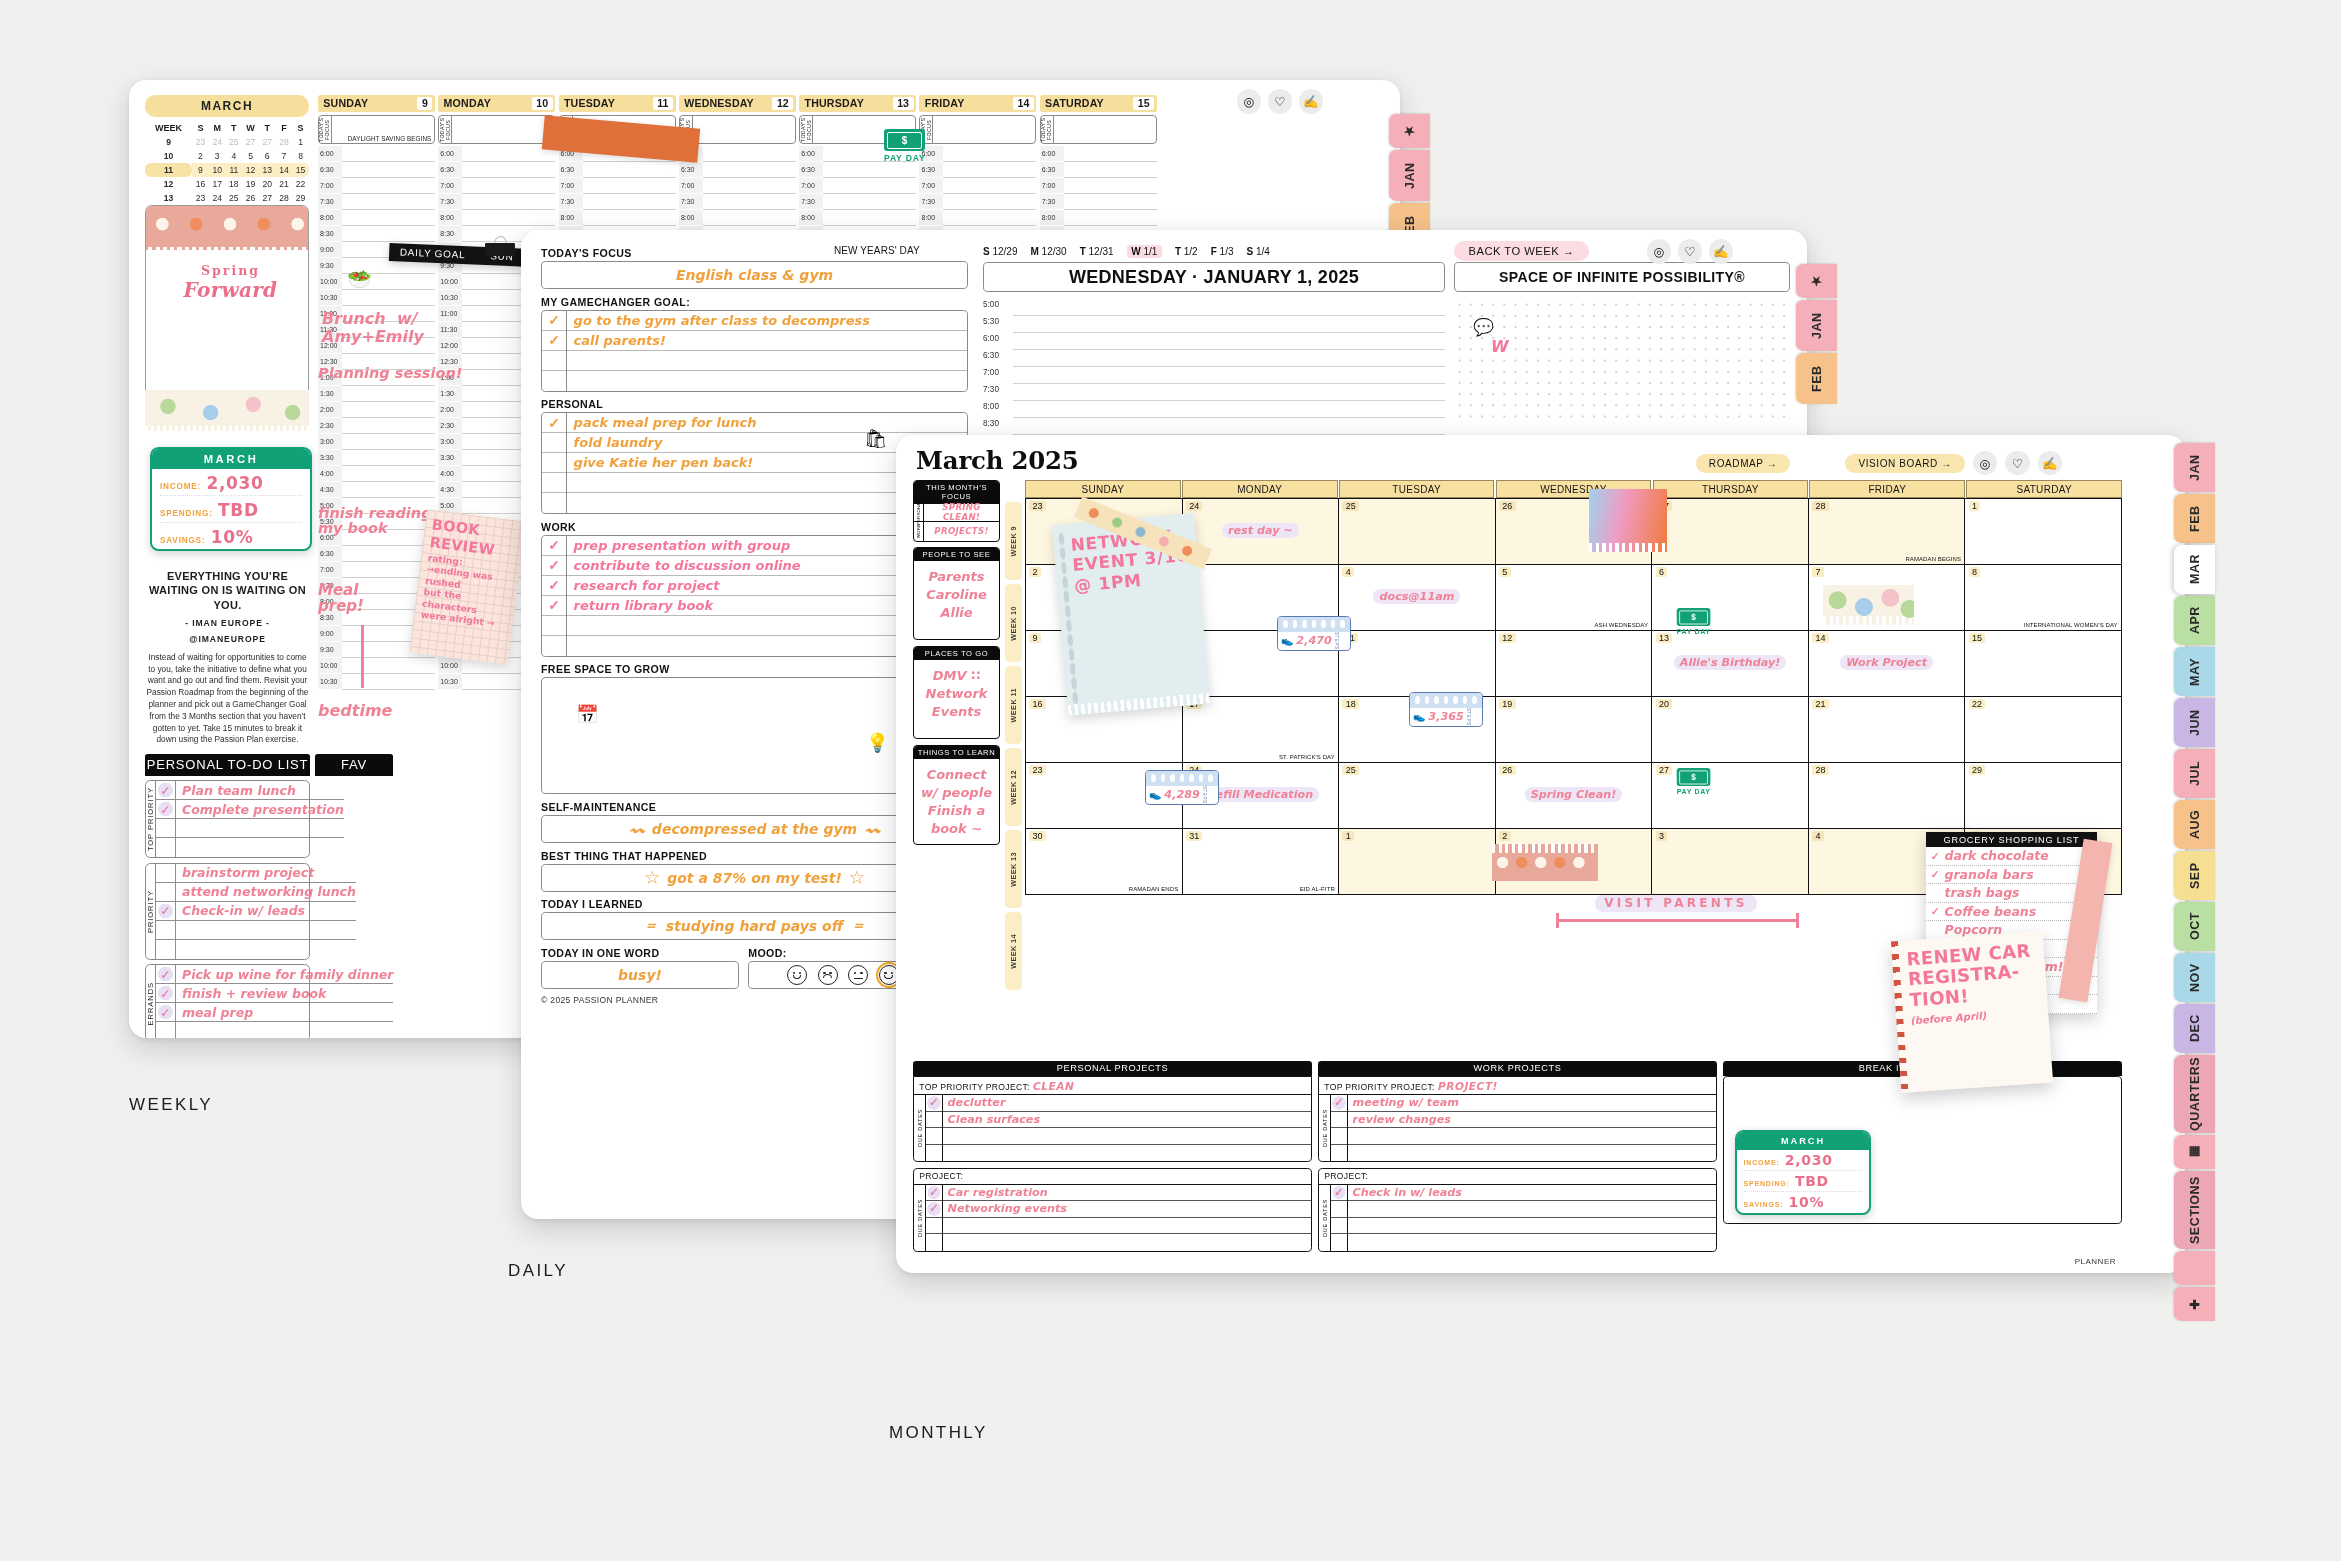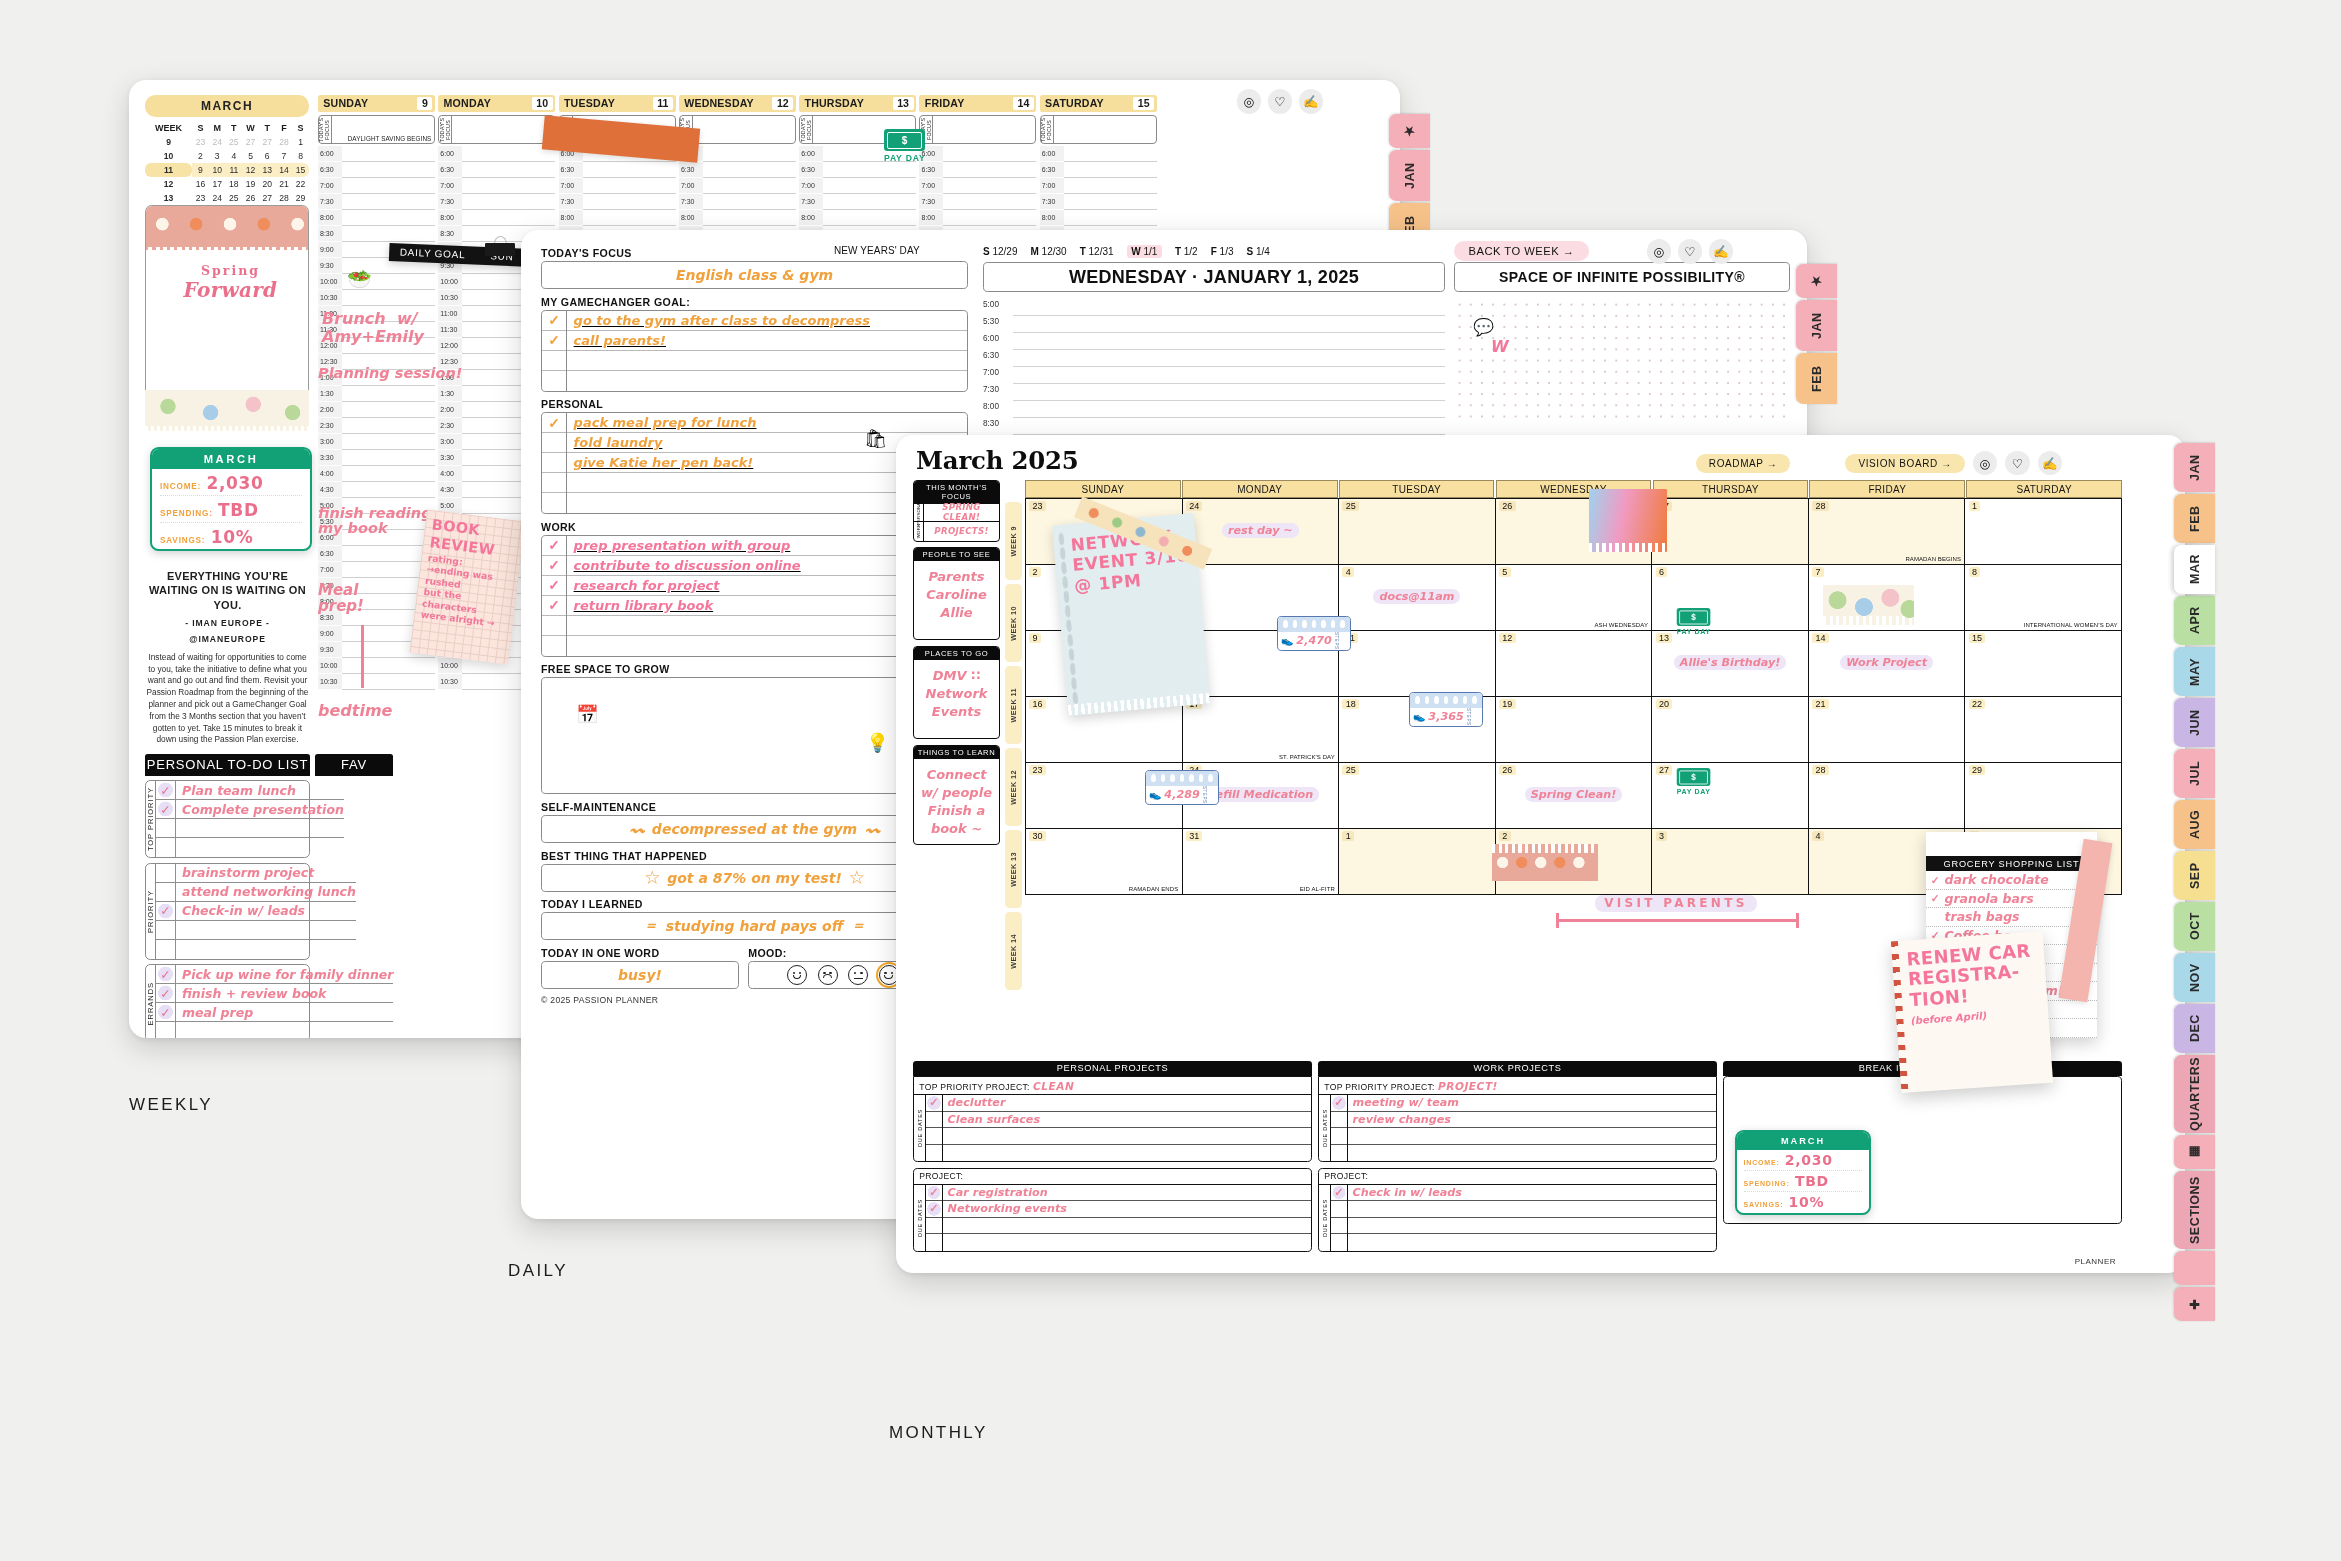--- a/index.html
+++ b/index.html
@@ -139,21 +139,21 @@
   .hand { font-family:"DejaVu Sans", sans-serif; font-style:italic; font-weight:700; color:#ef8296; }
 
   
   #daily { left: 521px; top: 230px; width: 1286px; height: 989px; }
   .dl-col-l { position:absolute; left:20px; top:17px; width:427px; }
   .sec-lab { font-size:10.6px; font-weight:700; letter-spacing:0.4px; color:#111; margin:6.6px 0 2px; }
   .sec-lab:first-child { margin-top:0; }
   .sec-box { border:0.9px solid #8a8a8a; border-radius:4.6px; background:#fff; }
   .sec-box.rows { display:flex; }
   .sec-box.rows .ck { width:25px; border-right:0.9px solid #8a8a8a; }
-  .sec-box.rows .ls { flex:1;text-decoration:underline; }
+  .sec-box.rows .ls { flex:1; }
   .drow { height:20px; border-bottom:0.8px solid #b9b9b9; display:flex; align-items:center; padding-left:6.6px;
     font-size:13px; font-family:"DejaVu Sans", sans-serif; font-style:italic; font-weight:700; color:#f0a13c; white-space:nowrap; }
   .drow:last-child { border-bottom:none; }
   .ckrow { height:20px; border-bottom:0.8px solid #b9b9b9; display:flex; align-items:center; justify-content:center;
     font-size:14px; color:#f0a13c; font-weight:700; }
   .ckrow:last-child { border-bottom:none; }
   .pink .drow { color:#f4769b; }
   .pink .ckrow { color:#f4769b; }
   .single-box { border:0.9px solid #8a8a8a; border-radius:4.6px; height:28px; display:flex;
     align-items:center; justify-content:center; font-size:14px; color:#f0a13c;
@@ -294,21 +294,21 @@
   .washi-tape::after { content:""; position:absolute; inset:0;
     background:
       radial-gradient(circle at 12% 50%, #ef8e5c 4.6px, transparent 5.3px),
       radial-gradient(circle at 30% 50%, #9ccb86 4.6px, transparent 5.3px),
       radial-gradient(circle at 48% 50%, #8fb8cf 4.6px, transparent 5.3px),
       radial-gradient(circle at 66% 50%, #f3aeb2 4.6px, transparent 5.3px),
       radial-gradient(circle at 84% 50%, #ef8e5c 4.6px, transparent 5.3px); }
 
   .grocery { position:absolute; background:#fff; box-shadow:0 5.3px 16px rgba(0,0,0,.2); }
   .grocery .ghd { background:#111; color:#fff; text-align:center; font-size:9.2px;
-    letter-spacing:0.8px; padding:2.6px 0;margin-top:24px; }
+    letter-spacing:0.8px; padding:2.6px 0; }
   .grow { height:18.5px; border-bottom:1.1px dotted #b9b9b9; display:flex; align-items:center; }
   .grow .gc { width:18.5px; text-align:center; font-size:10.6px; color:#ef8296; font-weight:700; }
   .grow .gt { font-size:12.5px; color:#ef8296; font-family:"DejaVu Sans", sans-serif;
     font-style:italic; font-weight:700; white-space:nowrap; }
   .tulip-tape { position:absolute; width:29px; background:#f3b5ad; transform:rotate(9deg);
     box-shadow:0 2px 6px rgba(0,0,0,.12); }
   .tulip-tape::after { content:""; position:absolute; inset:0;
     background: repeating-linear-gradient(180deg, transparent 0 4px,
       radial-gradient(circle, #d2533f 0) 0); }
 

